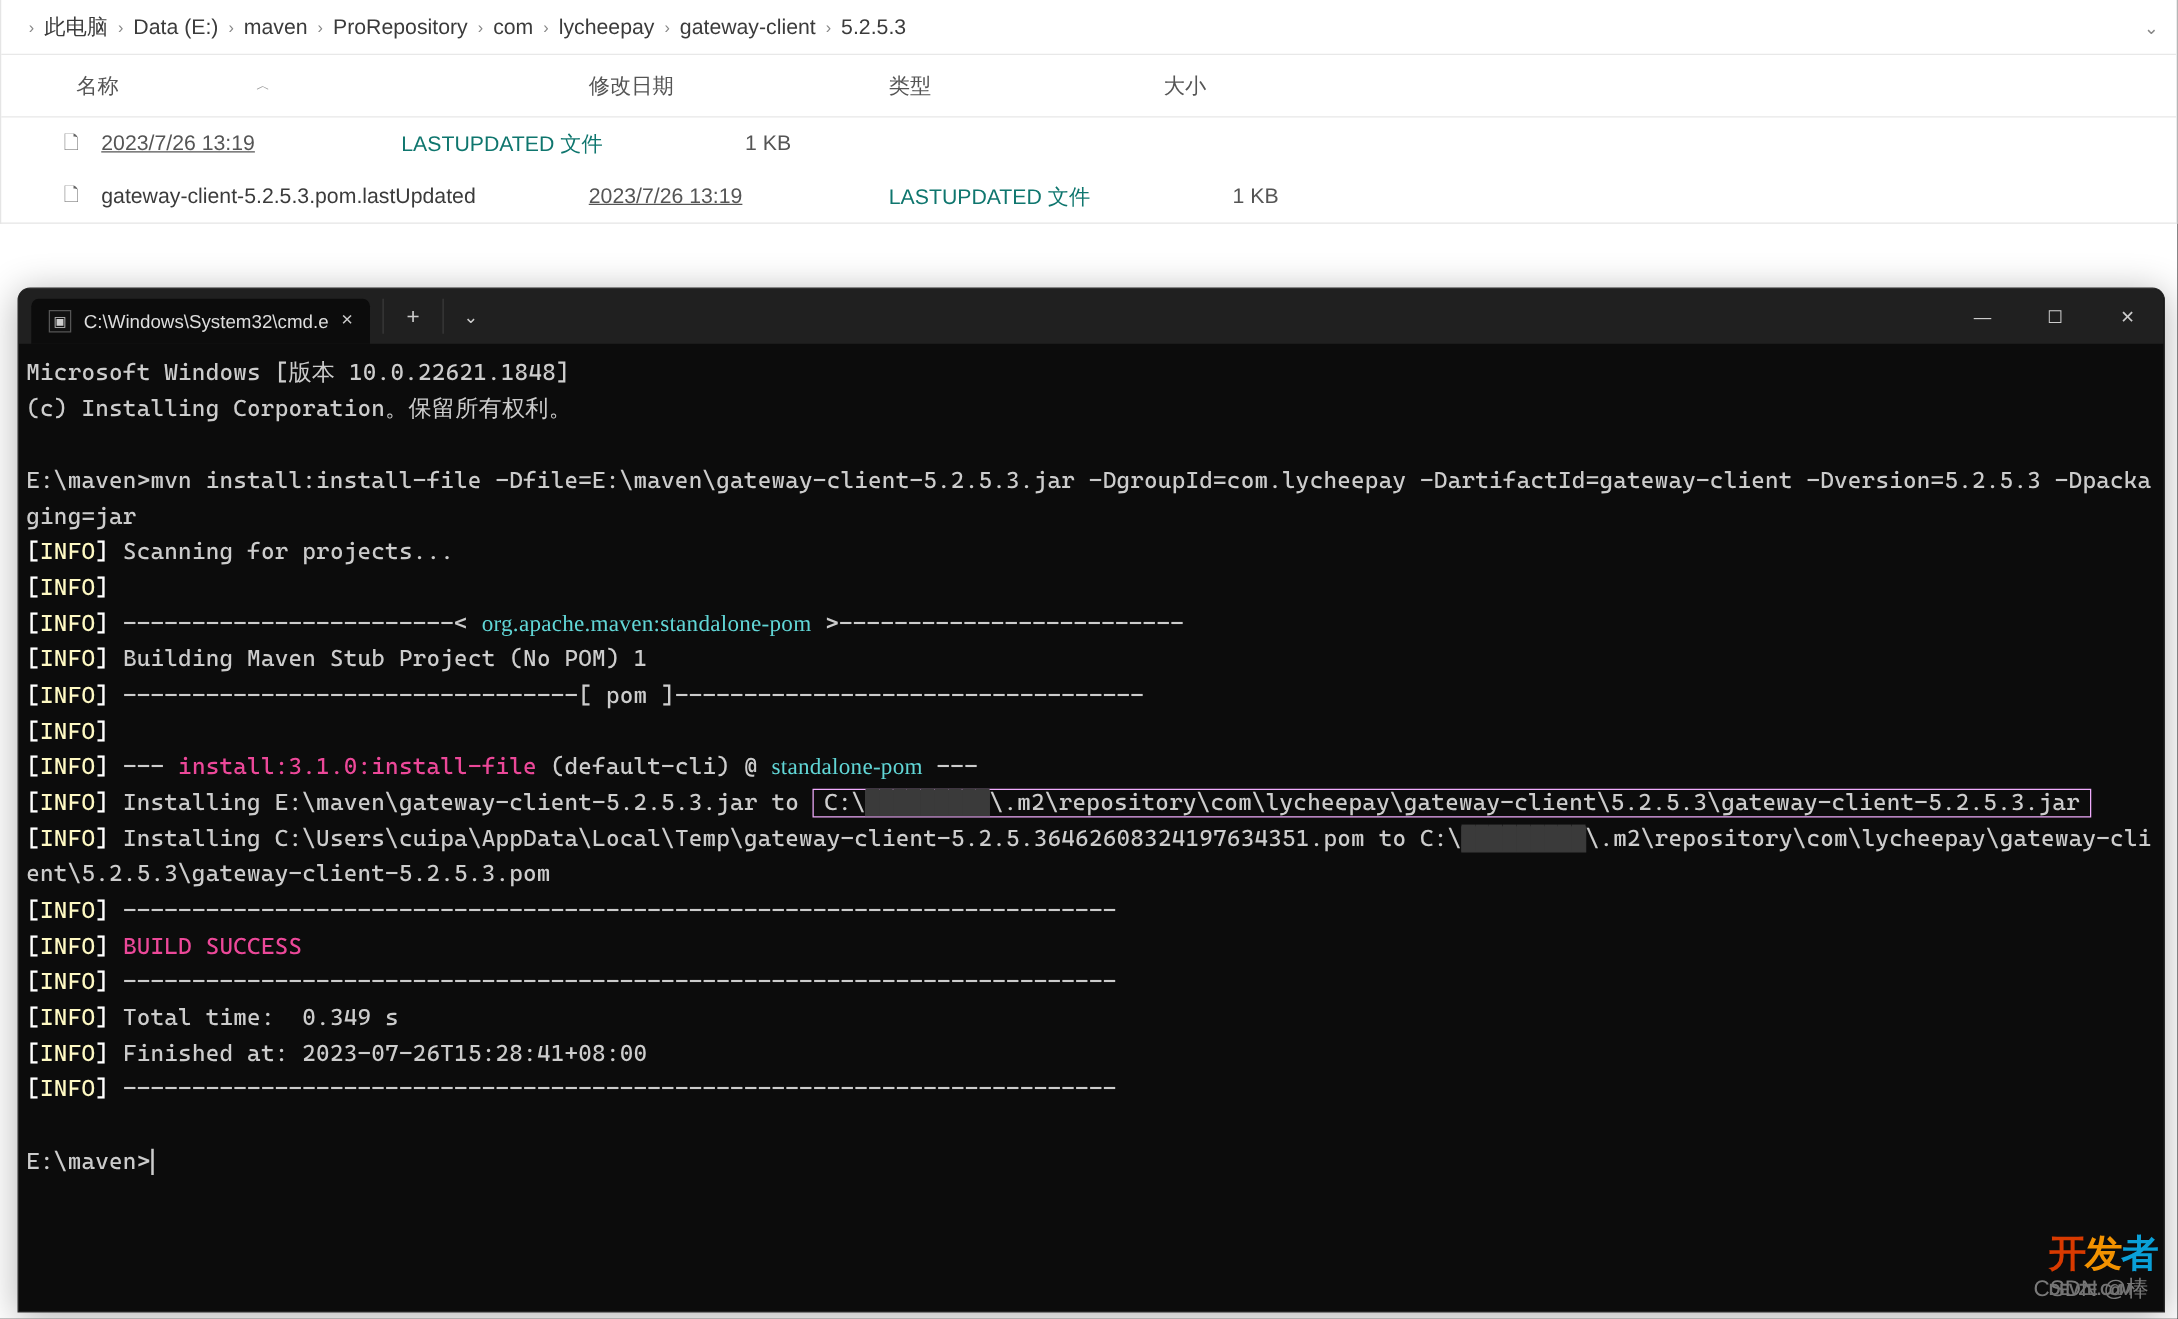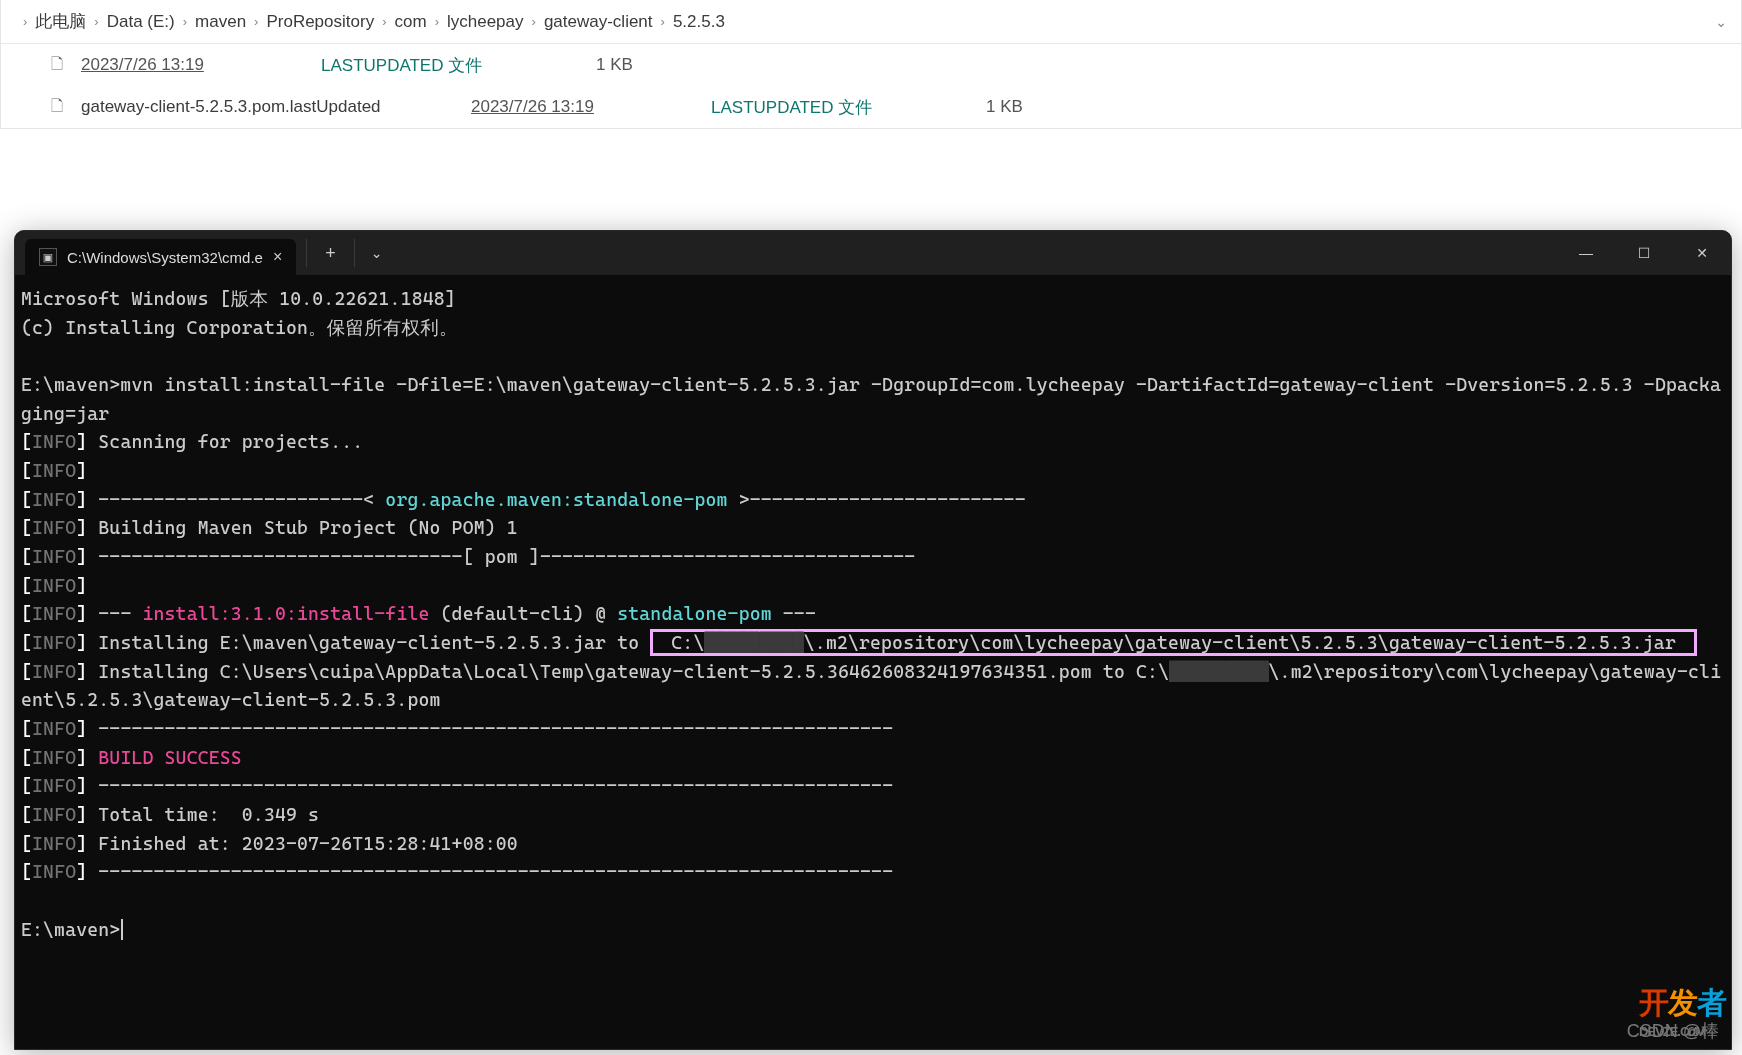--- a/index.html
+++ b/index.html
@@ -111,26 +111,26 @@
       padding: 10px 6px;
       font-family: "Cascadia Mono", "Consolas", monospace;
       font-size: 18.5px;
       line-height: 1.55;
       color: #cccccc;
       white-space: pre-wrap;
       word-break: break-all;
       letter-spacing: 0.2px;
     }
     .info-b { color:#fff; }
-    .info-t { color:#737373; }
+    .info-t { color:#fef9c3; }
     .green  { color:#ec4899; }
-    .cyan   { color:#61d6d6; }
+    .cyan   { color:#61d6d6;font-family:Liberation Serif, serif; }
     .red-box {
-      border: 3px solid #f0abfc;
-      padding: 0 18px;
+      border: 1px solid #f0abfc;
+      padding: 0 8px;
       display: inline;
     }
     .redacted {
       background: #3a3a3a;
       color: #3a3a3a;
     }
     .cursor {
       display:inline-block; width:2px; height:21px; background:#ccc; vertical-align:text-bottom;margin-left:1px;
     }
     .watermark {
@@ -158,20 +158,29 @@
     <span>ProRepository</span>
     <span class="sep">›</span>
     <span>com</span>
     <span class="sep">›</span>
     <span>lycheepay</span>
     <span class="sep">›</span>
     <span>gateway-client</span>
     <span class="sep">›</span>
     <span>5.2.5.3</span>
     <span class="expand">⌄</span>
+  </div>
+  <div class="list-header">
+    <div class="col-name">
+      <span>名称</span>
+      <span class="sort-ind">︿</span>
+    </div>
+    <div class="col-date">修改日期</div>
+    <div class="col-type">类型</div>
+    <div class="col-size">大小</div>
   </div>
   <div class="file-row">
     <span class="icon">🗋</span>
     <span class="fdate">2023/7/26 13:19</span>
     <span class="ftype">LASTUPDATED 文件</span>
     <span class="fsize">1 KB</span>
   </div>
   <div class="file-row">
     <span class="icon">🗋</span>
     <span class="fname">gateway-client-5.2.5.3.pom.lastUpdated</span>

